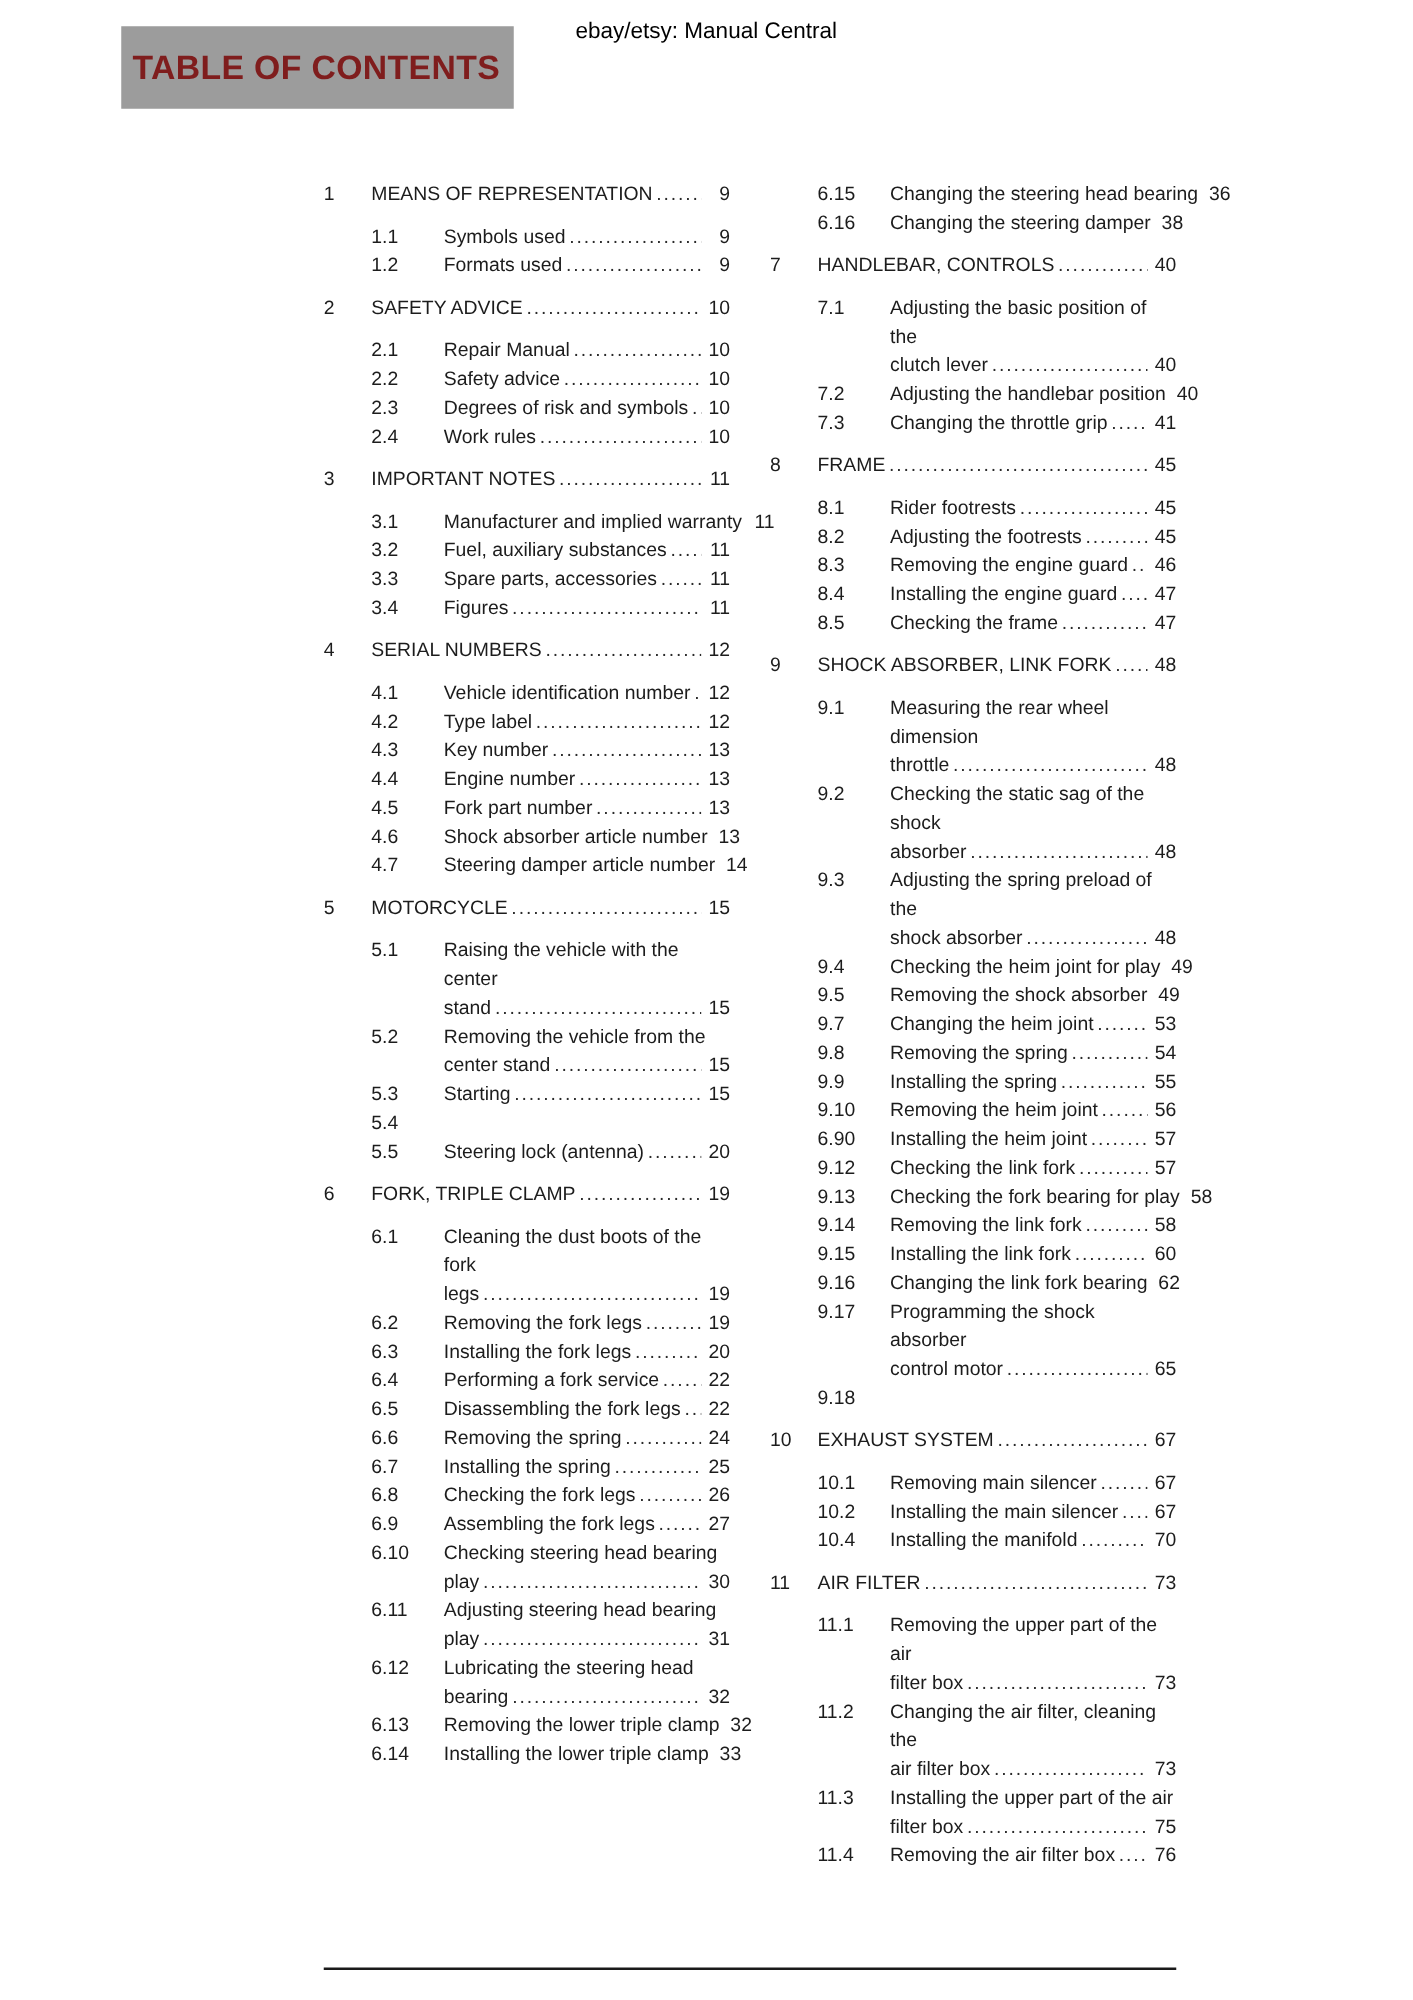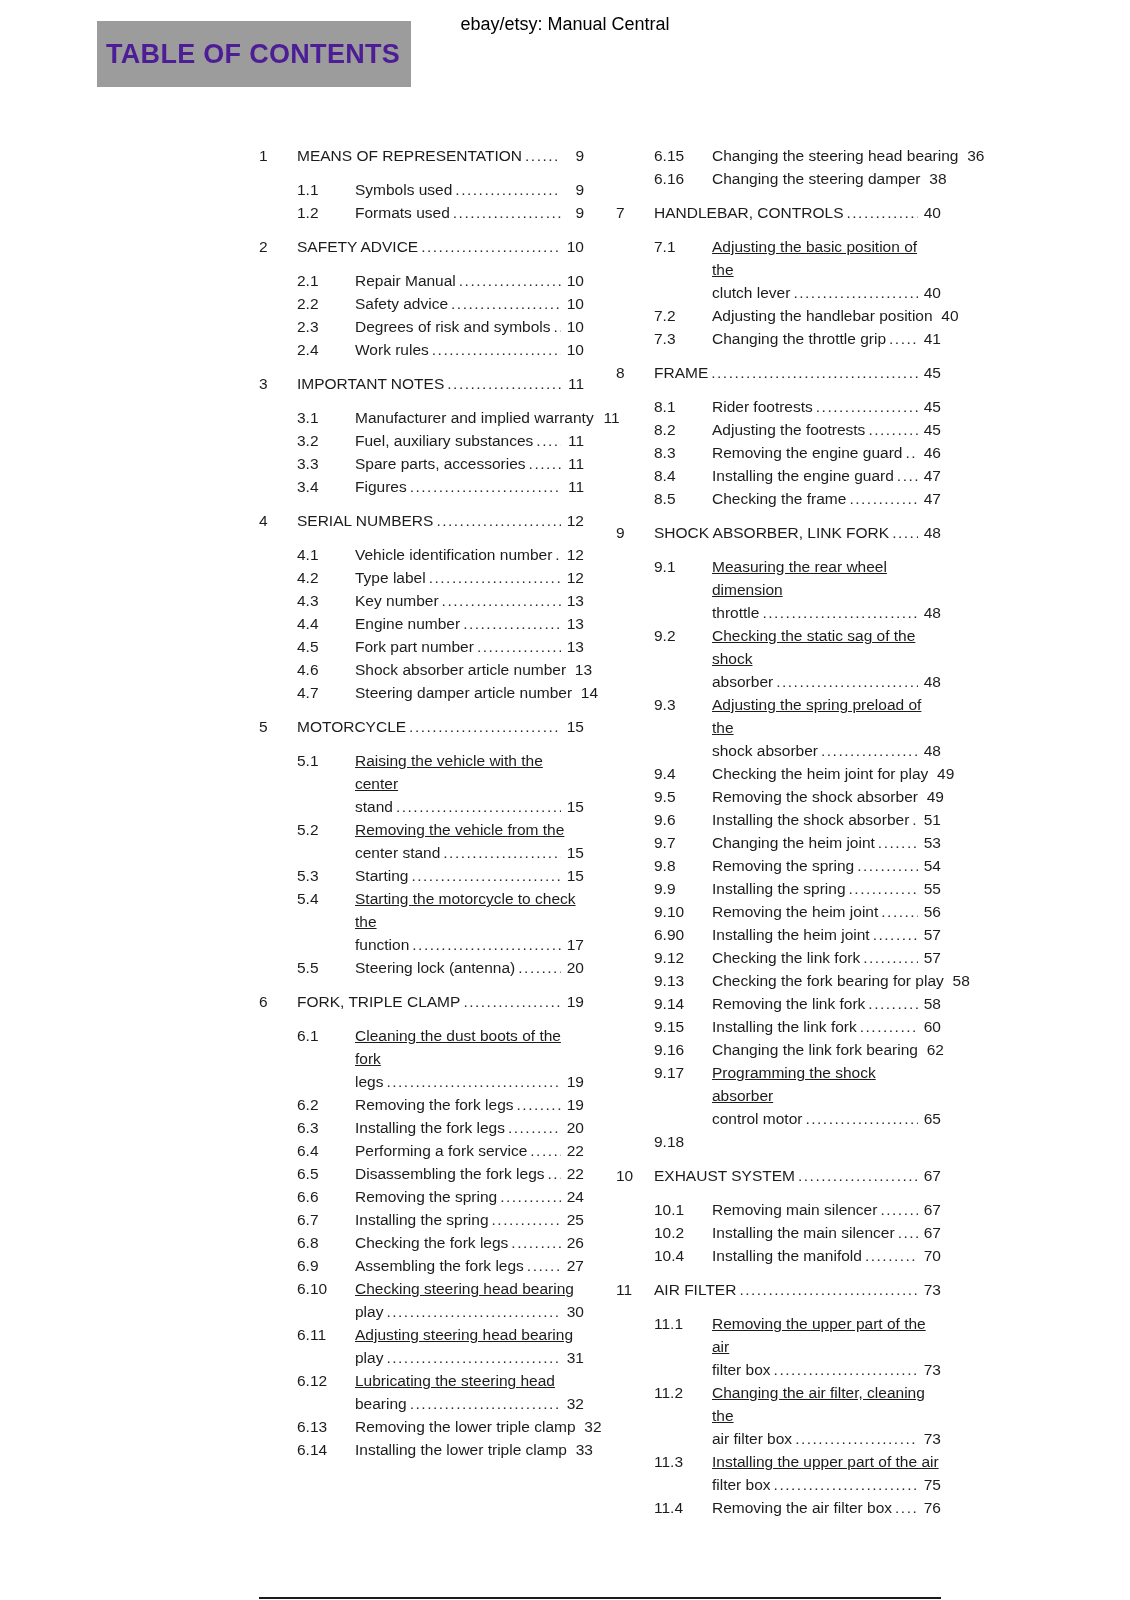--- a/index.html
+++ b/index.html
@@ -27,21 +27,21 @@
     top: 10px;
     width: 314px;
     height: 66px;
     display: flex;
     align-items: center;
     padding-left: 9px;
   }
   .title-box .title-text {
     font-size: 27px;
     font-weight: bold;
-    color: #4c1d95;
+    color: #7f1d1d;
     letter-spacing: 0.3px;
     white-space: nowrap;
   }
   .toc {
     display: flex;
     gap: 32px;
     margin: 109px 115px 0 185px;
   }
   .col { flex: 1; min-width: 0; }
   .entry {
@@ -49,21 +49,21 @@
     font-size: 15.5px;
     line-height: 23px;
   }
   .entry.chapter { margin: 11px 0; }
   .col .entry:first-child { margin-top: 0; }
   .entry .num { flex: none; }
   .entry.chapter .num { width: 38px; }
   .entry.item { padding-left: 38px; }
   .entry.item .num { width: 58px; }
   .entry-body { flex: 1; min-width: 0; }
-  .line { display: block; text-decoration: underline; }
+  .line { display: block; }
   .line-last { display: flex; align-items: baseline; }
   .line-last .t { flex: none; white-space: nowrap; }
   .dots {
     flex: 1 1 0;
     overflow: hidden;
     white-space: nowrap;
     margin: 0 3px;
     letter-spacing: 1.5px;
     color: #2a2a2a;
   }
@@ -349,28 +349,20 @@
           <div class="entry-body">
             <div class="line-last">
               <span class="t">Starting</span>
               <span class="dots"></span>
               <span class="pg">15</span>
             </div>
           </div>
         </div>
         <div class="entry item">
           <span class="num">5.4</span>
-          <div class="entry-body">
-            <div class="line">Starting the motorcycle to check the</div>
-            <div class="line-last">
-              <span class="t">function</span>
-              <span class="dots"></span>
-              <span class="pg">17</span>
-            </div>
-          </div>
         </div>
         <div class="entry item">
           <span class="num">5.5</span>
           <div class="entry-body">
             <div class="line-last">
               <span class="t">Steering lock (antenna)</span>
               <span class="dots"></span>
               <span class="pg">20</span>
             </div>
           </div>
@@ -705,30 +697,20 @@
             </div>
           </div>
         </div>
         <div class="entry item">
           <span class="num">9.5</span>
           <div class="entry-body">
             <div class="line-last">
               <span class="t">Removing the shock absorber</span>
               <span class="dots"></span>
               <span class="pg">49</span>
-            </div>
-          </div>
-        </div>
-        <div class="entry item">
-          <span class="num">9.6</span>
-          <div class="entry-body">
-            <div class="line-last">
-              <span class="t">Installing the shock absorber</span>
-              <span class="dots"></span>
-              <span class="pg">51</span>
             </div>
           </div>
         </div>
         <div class="entry item">
           <span class="num">9.7</span>
           <div class="entry-body">
             <div class="line-last">
               <span class="t">Changing the heim joint</span>
               <span class="dots"></span>
               <span class="pg">53</span>

